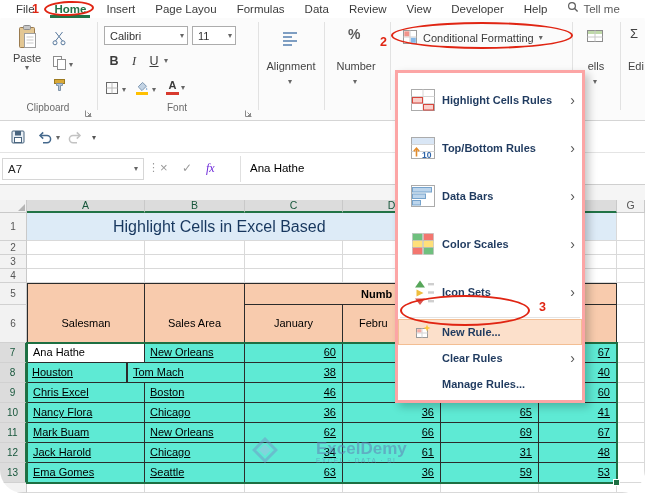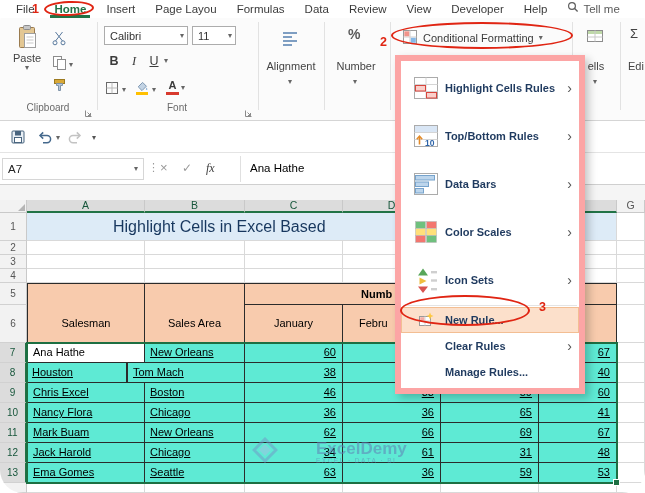--- a/index.html
+++ b/index.html
@@ -48,21 +48,21 @@
   .titlecell{background:#DDEBF7;font-size:16px;color:#17375E;padding-left:86px;}
   .satri{position:absolute;right:1px;bottom:1px;width:0;height:0;border-left:7px solid transparent;border-bottom:7px solid #B5B5B5;}
   
   #selbox{position:absolute;left:26px;top:342px;width:592px;height:142px;border:2px solid #1D6F42;z-index:4;pointer-events:none;}
   #fillhandle{position:absolute;left:613px;top:479px;width:7px;height:7px;background:#1D6F42;border:1px solid #fff;z-index:5;}
   
   #wmark{position:absolute;left:252px;top:437px;display:flex;align-items:center;gap:6px;z-index:6;}
   #wmark .brand{font-size:17px;font-weight:bold;color:rgba(96,125,180,.55);line-height:17px;}
   #wmark .tagline{font-size:6.5px;letter-spacing:1.5px;color:rgba(96,125,180,.5);}
   
-  #cfmenu{position:absolute;left:395px;top:55px;width:190px;background:#fff;border:6px solid #fca5a5;box-shadow:4px 4px 8px rgba(0,0,0,.22);padding:3px 0 3px 0;z-index:20;}
+  #cfmenu{position:absolute;left:395px;top:70px;width:190px;background:#fff;border:3px solid #fca5a5;box-shadow:4px 4px 8px rgba(0,0,0,.22);padding:3px 0 3px 0;z-index:20;}
   .mi{display:flex;align-items:center;height:48px;padding:0 4px 0 6px;}
   .mi.sm{height:26px;}
   .mico{width:38px;flex:0 0 auto;display:flex;justify-content:center;align-items:center;}
   .mlab{flex:1;font-size:11px;font-weight:600;color:#1F3A5F;}
   .marr{width:14px;color:#555;font-size:14px;text-align:right;padding-right:3px;line-height:14px;}
   .hl{background:#FCE0CB;box-shadow:inset 0 0 0 1px #F3BE93;}
   .msep{height:1px;background:#E4E4E4;margin:1px 2px;}
   
   .ell{position:absolute;border:2px solid #E02513;border-radius:50%;z-index:30;pointer-events:none;}
   .stepnum{position:absolute;color:#E02513;font-weight:bold;font-size:12.5px;z-index:30;}
@@ -261,21 +261,21 @@
   </div>
 
   <div id="fbar">
     <div id="namebox">
       <span>A7</span>
       <span class="chv">▾</span>
     </div>
     <span class="abs" style="left:148px;top:8px;color:#9a9a9a;font-size:11px;">⋮</span>
     <span class="abs" style="left:160px;top:7px;color:#999;font-size:13px;">×</span>
     <span class="abs" style="left:182px;top:8px;color:#999;font-size:12px;">✓</span>
-    <span class="abs" style="left:206px;top:8px;color:#404040;font-size:12px;font-style:italic;font-family:'Liberation Serif',serif;">fx</span>
+    <span class="abs" style="left:206px;top:8px;color:#6d28d9;font-size:12px;font-style:italic;font-family:'Liberation Serif',serif;">fx</span>
     <span class="abs" style="left:240px;top:3px;width:1px;height:26px;background:#E0E0E0;"></span>
     <span class="abs" style="left:250px;top:9px;font-size:11.5px;color:#000;">Ana Hathe</span>
   </div>
   <div id="spacer"></div>
 
   <div id="grid">
 
     <div class="grow" style="height:13px;line-height:11px;">
       <div class="cl chd w27" style="position:relative;">
           <div class="satri"></div>

